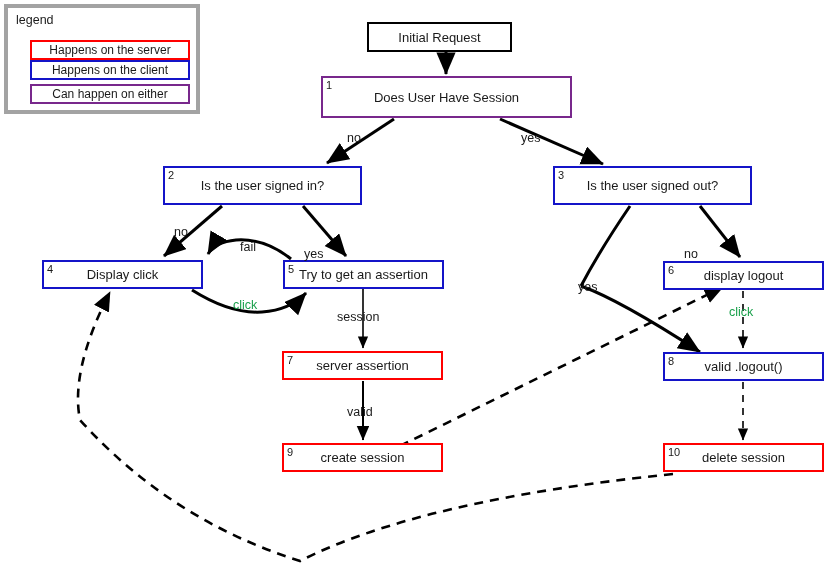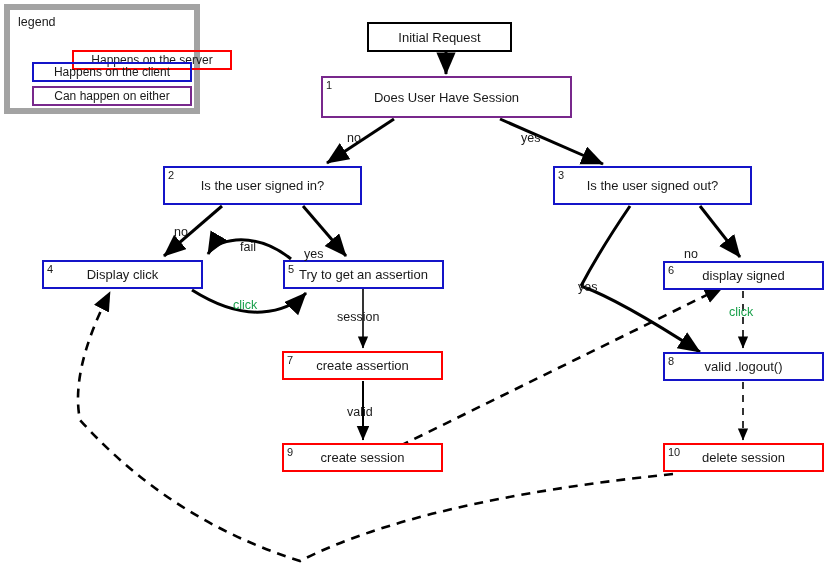--- a/index.html
+++ b/index.html
@@ -58,21 +58,21 @@
   }
   .edge-label.click-lbl { color: #19a04b; }
 
   #legend {
     position: absolute;
     left: 4px;
     top: 4px;
     width: 196px;
     height: 110px;
     box-sizing: border-box;
-    border: 6px solid #a3a3a3;
+    border: 4px solid #a3a3a3;
     background: #ffffff;
   }
   #legend .legend-title {
     position: absolute;
     left: 8px;
     top: 6px;
     font-size: 12.5px;
     color: #1a1a1a;
     line-height: 1;
   }
@@ -86,21 +86,21 @@
     display: flex;
     align-items: center;
     justify-content: center;
   }
   .legend-row span {
     font-size: 12px;
     color: #1a1a1a;
     line-height: 1;
     white-space: nowrap;
   }
-  .legend-row.r0 { top: 40px; border-color: #ff0000; margin-left: 40px; }
+  .legend-row.r0 { top: 32px; border-color: #ff0000; }
   .legend-row.r1 { top: 52px; border-color: #1414c8; }
   .legend-row.r2 { top: 76px; border-color: #78288c; }
 </style>
 </head>
 <body>
 
 <svg id="canvas" viewBox="0 0 825 567">
   <defs>
     <marker id="ah" markerWidth="9" markerHeight="9" refX="7.2" refY="3.2" orient="auto" markerUnits="strokeWidth">
       <path d="M0,0 L7.5,3.2 L0,6.4 z" fill="#000"></path>
@@ -183,26 +183,26 @@
   <div class="nlabel">Display click</div>
 </div>
 
 <div class="node client" style="left:283px; top:260px; width:161px; height:29px;">
   <div class="nnum">5</div>
   <div class="nlabel">Try to get an assertion</div>
 </div>
 
 <div class="node client" style="left:663px; top:261px; width:161px; height:29px;">
   <div class="nnum">6</div>
-  <div class="nlabel">display signed</div>
+  <div class="nlabel">display logout</div>
 </div>
 
 <div class="node server" style="left:282px; top:351px; width:161px; height:29px;">
   <div class="nnum">7</div>
-  <div class="nlabel">create assertion</div>
+  <div class="nlabel">server assertion</div>
 </div>
 
 <div class="node client" style="left:663px; top:352px; width:161px; height:29px;">
   <div class="nnum">8</div>
   <div class="nlabel">valid .logout()</div>
 </div>
 
 <div class="node server" style="left:282px; top:443px; width:161px; height:29px;">
   <div class="nnum">9</div>
   <div class="nlabel">create session</div>

